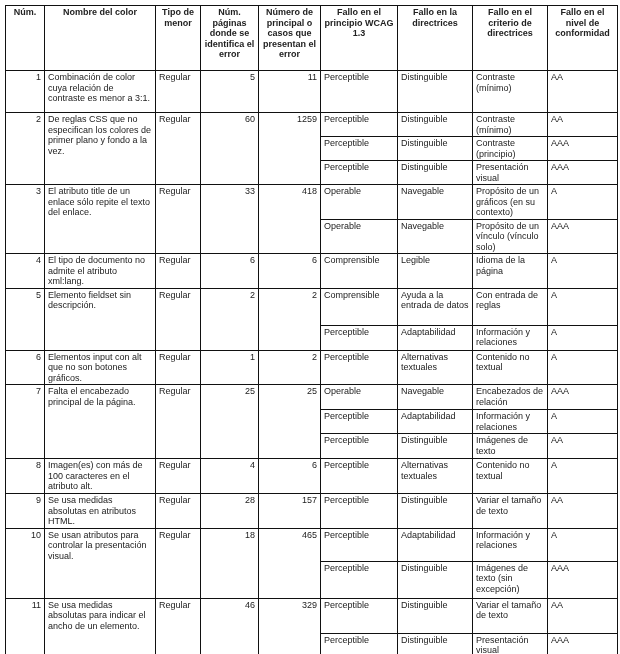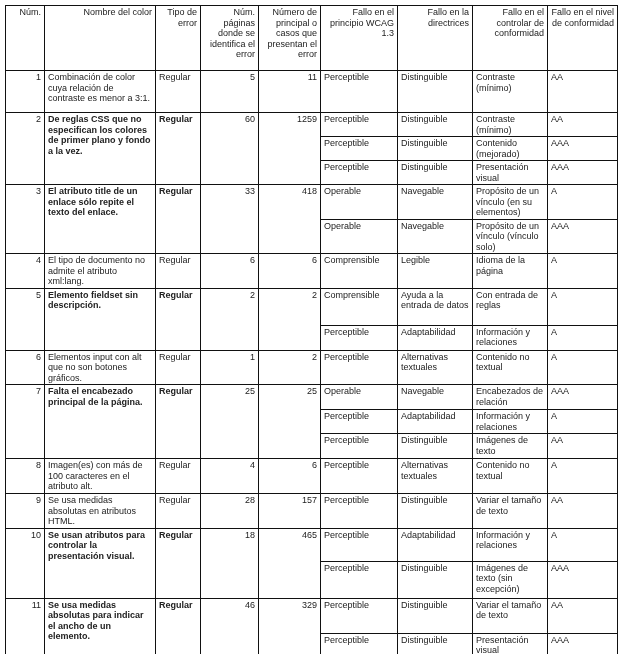--- a/index.html
+++ b/index.html
@@ -1,47 +1,47 @@
 <!DOCTYPE html>
 <html><head>
 <meta charset="utf-8">
 <style>
   html,body{margin:0;padding:0;background:#fff;}
   body{width:620px;height:654px;position:relative;overflow:hidden;font-family:"Liberation Sans",sans-serif;color:#222;}
   table{position:absolute;left:5px;top:5px;border-collapse:collapse;table-layout:fixed;width:612px;}
   td,th{border:1.3px solid #111;vertical-align:top;font-size:9px;line-height:10.5px;padding:1px 3px;overflow:hidden;}
-  th{font-weight:normal;text-align:right;height:62px;padding-top:1px;}
+  th{font-weight:bold;text-align:center;height:62px;padding-top:1px;}
   td.num{text-align:right;}
-  td.bold{font-weight:bold;}
+  td.bold{font-weight:normal;}
 </style>
 </head>
 <body>
 
 <table>
   <colgroup>
     <col style="width:39px">
       <col style="width:111px">
       <col style="width:45px">
       <col style="width:58px">
       <col style="width:62px">
       <col style="width:77px">
       <col style="width:75px">
       <col style="width:75px">
       <col style="width:70px">
   </colgroup>
   <thead>
     <tr>
       <th>Núm.</th>
       <th>Nombre del color</th>
-      <th>Tipo de error</th>
+      <th>Tipo de menor</th>
       <th>Núm. páginas donde se identifica el error</th>
       <th>Número de principal o casos que presentan el error</th>
       <th>Fallo en el principio WCAG 1.3</th>
       <th>Fallo en la directrices</th>
-      <th>Fallo en el controlar de conformidad</th>
+      <th>Fallo en el criterio de directrices</th>
       <th>Fallo en el nivel de conformidad</th>
     </tr>
   </thead>
   <tbody id="tbody">
       <tr style="height: 42px;">
         <td class="num">1</td>
         <td>Combinación de color cuya relación de contraste es menor a 3:1.</td>
         <td>Regular</td>
         <td class="num">5</td>
         <td class="num">11</td>
@@ -57,38 +57,38 @@
         <td class="num" rowspan="3">60</td>
         <td class="num" rowspan="3">1259</td>
         <td>Perceptible</td>
         <td>Distinguible</td>
         <td>Contraste (mínimo)</td>
         <td>AA</td>
       </tr>
       <tr style="height: 22px;">
         <td>Perceptible</td>
         <td>Distinguible</td>
-        <td>Contenido (mejorado)</td>
+        <td>Contraste (principio)</td>
         <td>AAA</td>
       </tr>
       <tr style="height: 24px;">
         <td>Perceptible</td>
         <td>Distinguible</td>
         <td>Presentación visual</td>
         <td>AAA</td>
       </tr>
       <tr style="height: 33px;">
         <td class="num" rowspan="2">3</td>
         <td class="bold" rowspan="2">El atributo title de un enlace sólo repite el texto del enlace.</td>
         <td class="bold" rowspan="2">Regular</td>
         <td class="num" rowspan="2">33</td>
         <td class="num" rowspan="2">418</td>
         <td>Operable</td>
         <td>Navegable</td>
-        <td>Propósito de un vínculo (en su elementos)</td>
+        <td>Propósito de un gráficos (en su contexto)</td>
         <td>A</td>
       </tr>
       <tr style="height: 34px;">
         <td>Operable</td>
         <td>Navegable</td>
         <td>Propósito de un vínculo (vínculo solo)</td>
         <td>AAA</td>
       </tr>
       <tr style="height: 33px;">
         <td class="num">4</td>

